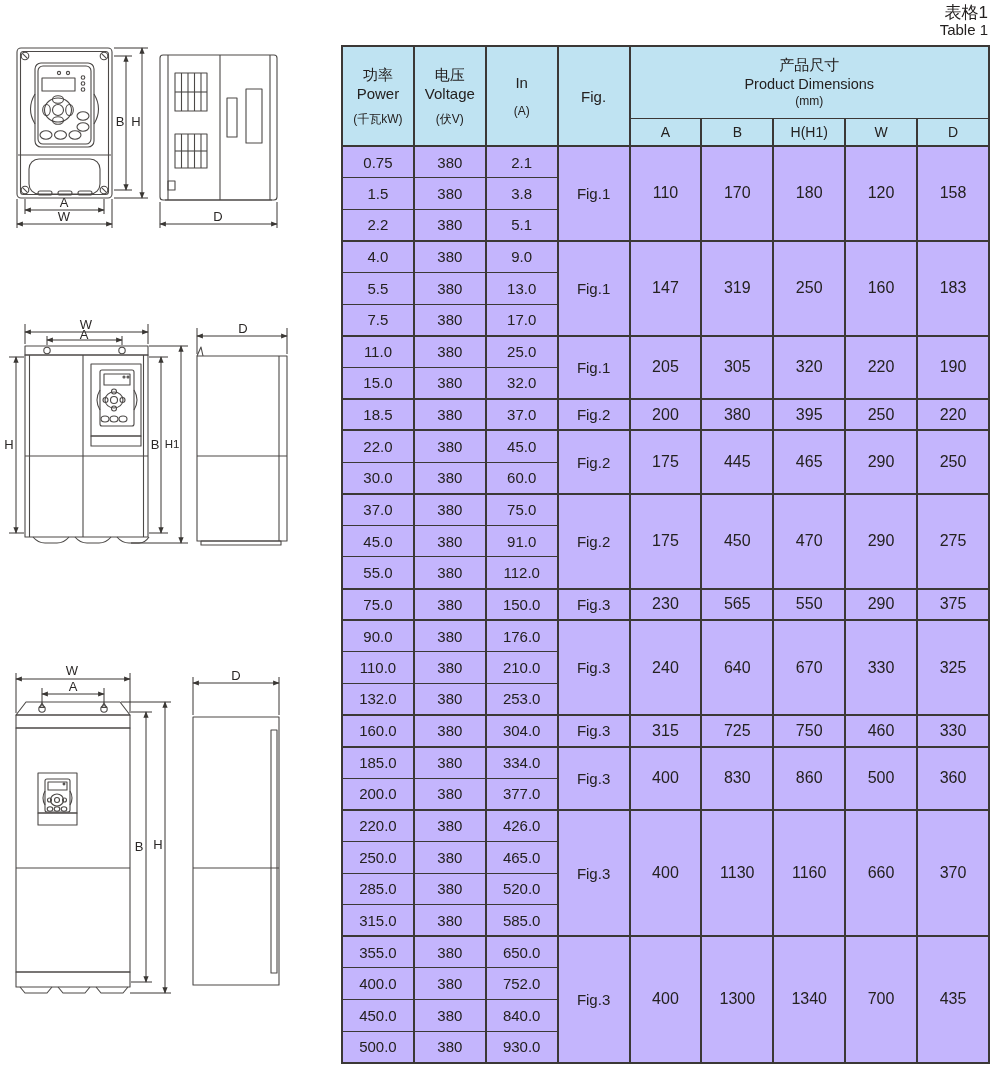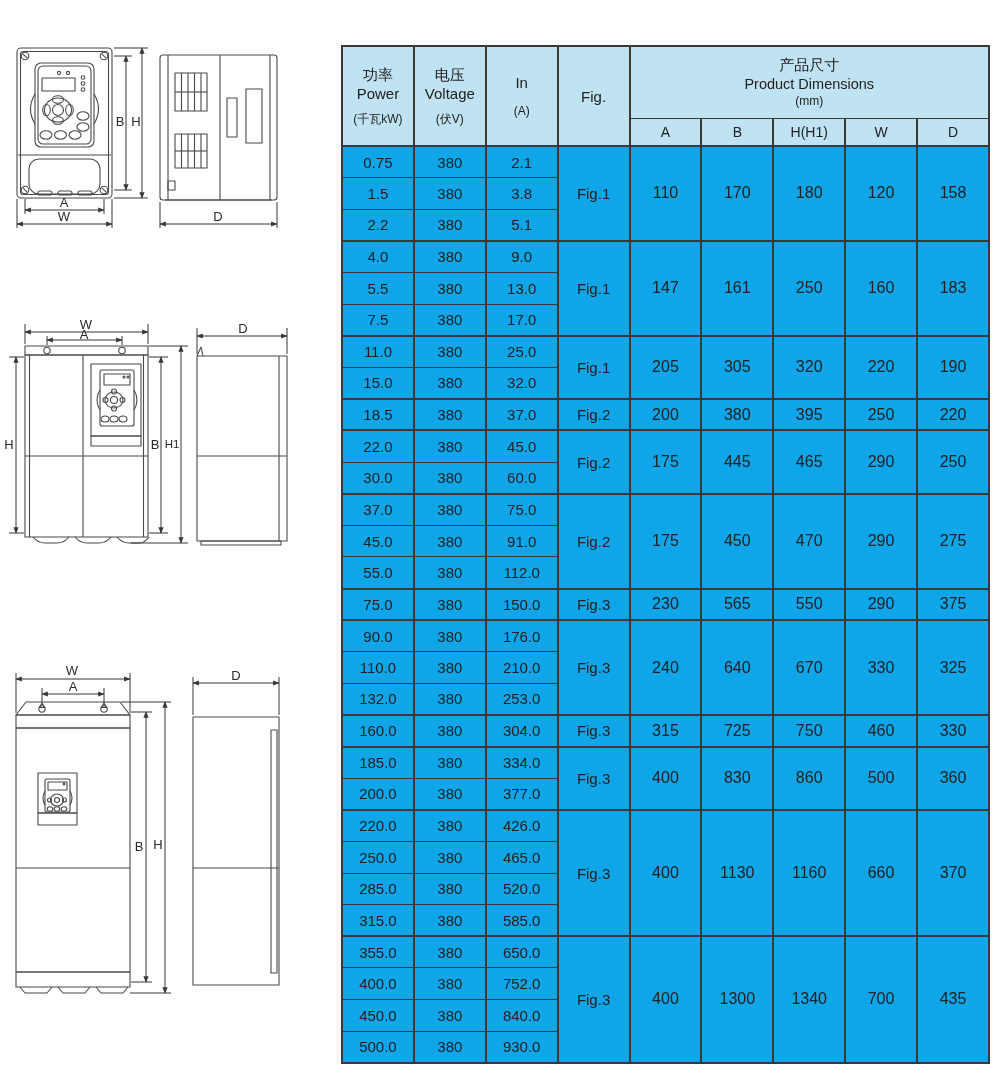--- a/index.html
+++ b/index.html
@@ -23,21 +23,21 @@
   svg .ln  { stroke:#4c4947; fill:none; stroke-width:1.1; stroke-linejoin:round; }
   svg .dim { stroke:#3a3734; fill:none; stroke-width:1; }
   svg .lbl { stroke:none; fill:#2b2827; font-size:13px; text-anchor:middle;
              font-family:"Liberation Sans","DejaVu Sans",sans-serif; }
   svg .lbl-sm { font-size:11.5px; }
 
   
   table.spec {
     position:absolute; left:341px; top:45px; width:649px;
     border-collapse:collapse; table-layout:fixed; text-align:center;
-    border:2.5px solid #3b3836; background:#0ea5e9;
+    border:2.5px solid #3b3836; background:#c4b5fd;
   }
   table.spec th, table.spec td {
     border:1px solid #3b3836; border-left-width:2px; border-right-width:2px;
     padding:0; vertical-align:middle; overflow:hidden;
   }
   table.spec thead th { background:#bfe3f2; font-weight:normal; }
   tr.hrow-main { height:72px; }
   tr.hrow-sub  { height:28px; }
   tr.hrow-sub th { font-size:14px; }
   th .zh   { font-size:15px; line-height:1.25; }
@@ -51,20 +51,24 @@
   table.spec tbody td { font-size:15px; }
   table.spec tbody td.fig-cell { font-size:15px;margin-top:26px; }
   table.spec tbody td.dim-cell { font-size:16px; }
   table.spec tbody tr.group-start td { border-top-width:2px; }
 </style>
 </head>
 <body>
 
 <div class="page">
 
+  <div class="caption">
+    <div class="zh">表格1</div>
+    <div class="en">Table 1</div>
+  </div>
 
   <svg class="fig fig1" viewBox="0 0 330 195">
     <defs>
       <marker id="ar1" viewBox="0 0 10 10" refX="9" refY="5" markerWidth="6.5" markerHeight="6.5" orient="auto-start-reverse">
         <path d="M0,1 L10,5 L0,9 z" fill="#3a3734"></path>
       </marker>
     </defs>
     <g class="ln">
       <rect x="12" y="6" width="95" height="150" rx="4"></rect>
       <rect x="15.5" y="9.5" width="88" height="143" rx="3"></rect>
@@ -347,21 +351,21 @@
           <td>2.2</td>
           <td>380</td>
           <td>5.1</td>
         </tr>
         <tr class="group-start">
           <td>4.0</td>
           <td>380</td>
           <td>9.0</td>
           <td rowspan="3" class="fig-cell">Fig.1</td>
           <td rowspan="3" class="dim-cell">147</td>
-          <td rowspan="3" class="dim-cell">161</td>
+          <td rowspan="3" class="dim-cell">319</td>
           <td rowspan="3" class="dim-cell">250</td>
           <td rowspan="3" class="dim-cell">160</td>
           <td rowspan="3" class="dim-cell">183</td>
         </tr>
         <tr>
           <td>5.5</td>
           <td>380</td>
           <td>13.0</td>
         </tr>
         <tr>

